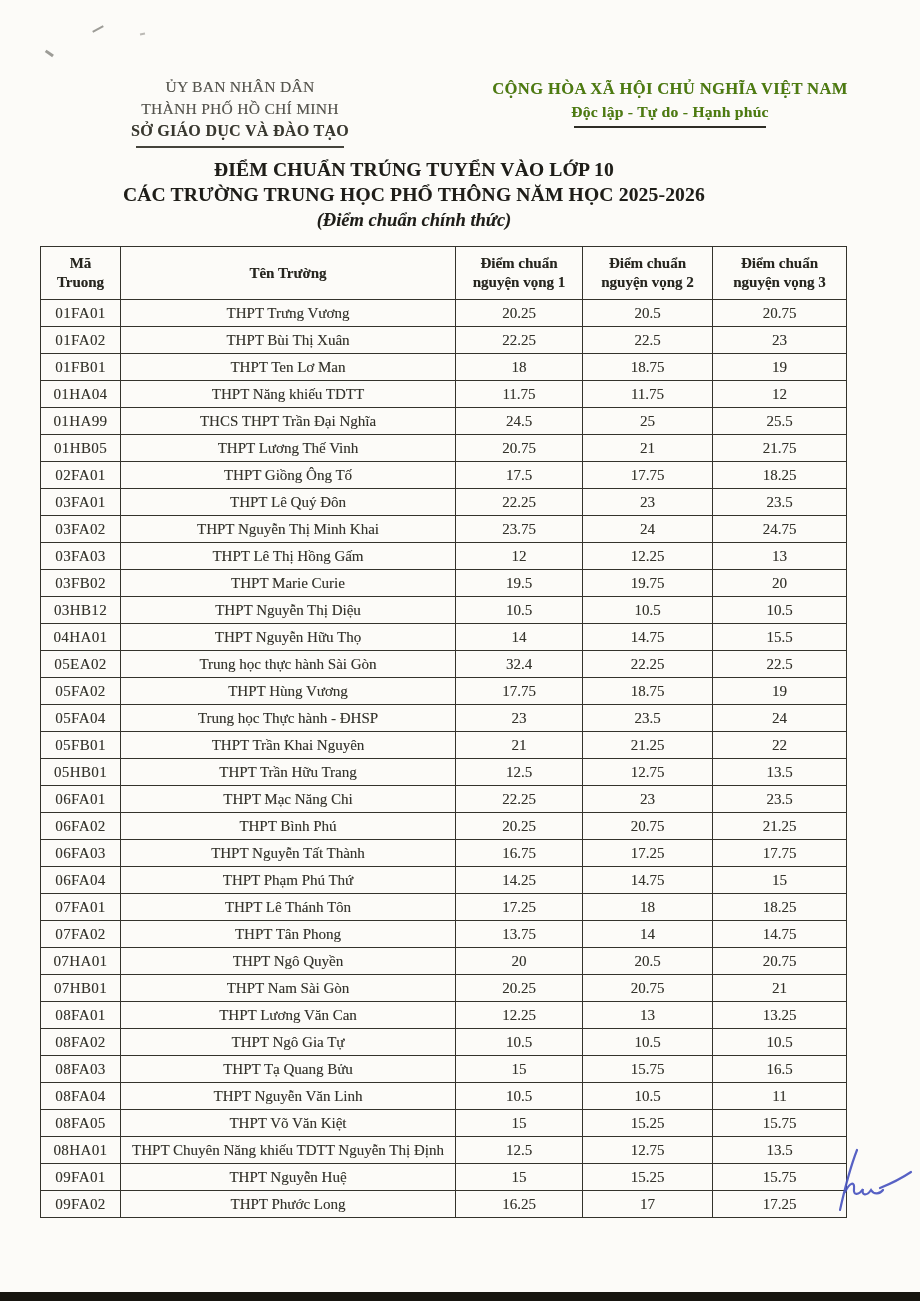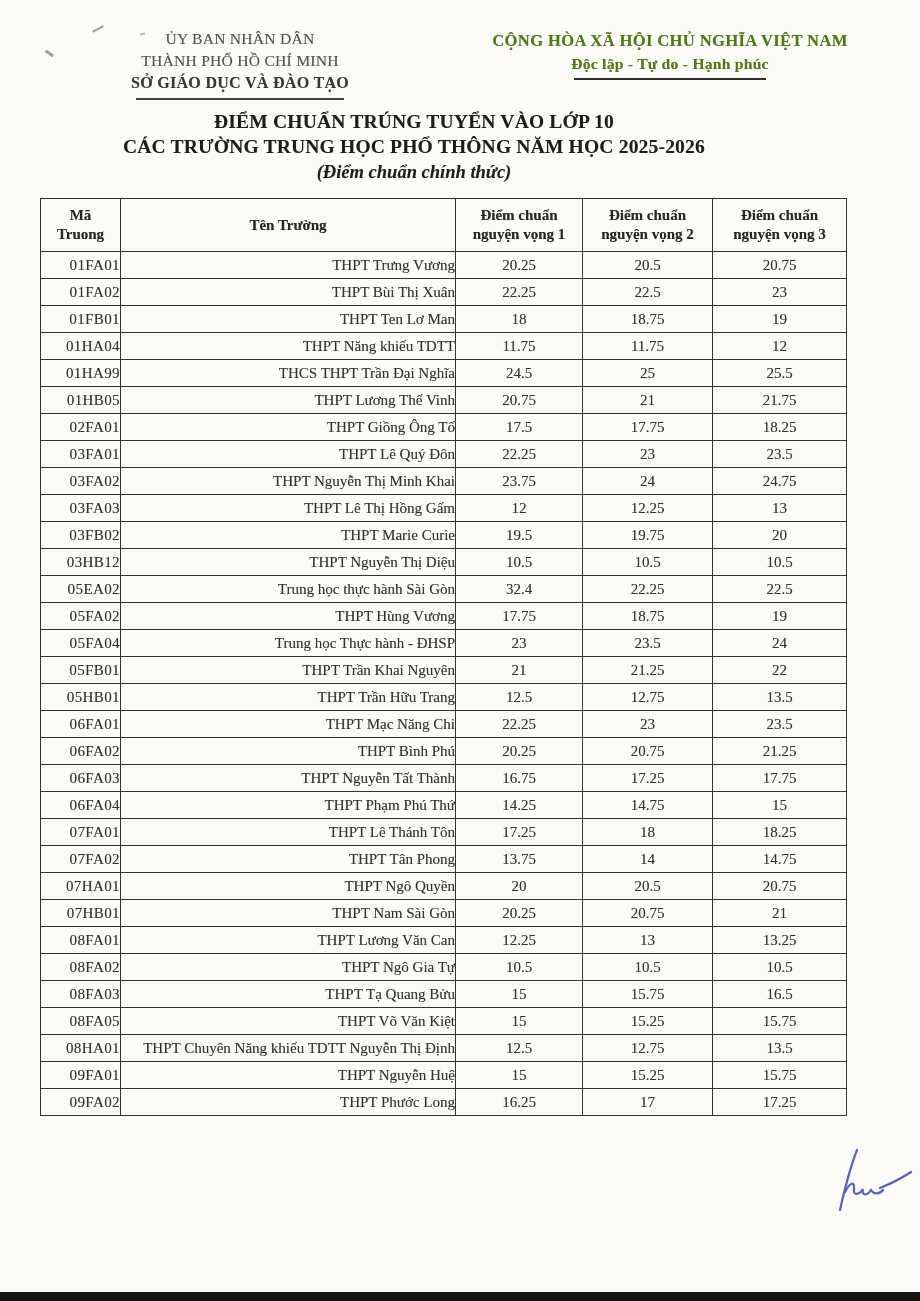--- a/index.html
+++ b/index.html
@@ -5,21 +5,21 @@
   html,body { margin:0; padding:0; background:#d9d9d6; }
   .page {
     position:relative;
     width:920px; height:1301px;
     margin:0 auto;
     background:#fcfbf8;
     font-family:"Liberation Serif", "DejaVu Serif", serif;
     color:#2f2e28;
     overflow:hidden;
   }
-  .txt { text-shadow:0.2px 0.2px 0.6px rgba(30,30,25,0.35); }
+  .txt { text-shadow:0.2px 0.2px 0.6px rgba(30,30,25,0.35);margin-top:48px; }
 
   
   .org-block {
     position:absolute; left:80px; top:28px; width:320px;
     text-align:center; line-height:22px; font-size:15.5px;
     color:#56554e; letter-spacing:0.3px;
   }
   .org-line3 { font-weight:bold; color:#39382f; font-size:16px; }
   .org-underline {
     width:208px; height:0; margin:4px auto 0;
@@ -61,22 +61,22 @@
     border:1.4px solid #34332c;
     vertical-align:middle;
     color:#34332b;
   }
   table.scores th {
     font-weight:bold; font-size:15px; line-height:19px;
     white-space:pre-line; text-align:center;
     height:50px; color:#26251e;
   }
   table.scores td { height:24px; font-size:15px; line-height:19px; padding:1px 0; }
-  td.code { text-align:right; font-size:14.5px; letter-spacing:0.4px; color:#403f37; }
-  td.name { text-align:right; padding-left:8px; padding-right:18px; font-size:15.5px; color:#3b3a31; }
+  td.code { text-align:center; font-size:14.5px; letter-spacing:0.4px; color:#403f37; }
+  td.name { text-align:center; padding-left:8px; padding-right:18px; font-size:15.5px; color:#3b3a31; }
   td.num  { text-align:center; font-size:15.5px; }
 
   
   .signature { position:absolute; left:818px; top:1142px; width:96px; height:76px; }
 
   
   .scan-bottom-bar {
     position:absolute; left:0; bottom:0; width:920px; height:9px;
     background:#17150f;
   }
@@ -209,20 +209,27 @@
           <td class="num">20</td>
         </tr>
         <tr>
           <td class="code">03HB12</td>
           <td class="name">THPT Nguyễn Thị Diệu</td>
           <td class="num">10.5</td>
           <td class="num">10.5</td>
           <td class="num">10.5</td>
         </tr>
         <tr>
+          <td class="code">04HA01</td>
+          <td class="name">THPT Nguyễn Hữu Thọ</td>
+          <td class="num">14</td>
+          <td class="num">14.75</td>
+          <td class="num">15.5</td>
+        </tr>
+        <tr>
           <td class="code">05EA02</td>
           <td class="name">Trung học thực hành Sài Gòn</td>
           <td class="num">32.4</td>
           <td class="num">22.25</td>
           <td class="num">22.5</td>
         </tr>
         <tr>
           <td class="code">05FA02</td>
           <td class="name">THPT Hùng Vương</td>
           <td class="num">17.75</td>
@@ -319,20 +326,27 @@
           <td class="num">10.5</td>
           <td class="num">10.5</td>
           <td class="num">10.5</td>
         </tr>
         <tr>
           <td class="code">08FA03</td>
           <td class="name">THPT Tạ Quang Bửu</td>
           <td class="num">15</td>
           <td class="num">15.75</td>
           <td class="num">16.5</td>
+        </tr>
+        <tr>
+          <td class="code">08FA04</td>
+          <td class="name">THPT Nguyễn Văn Linh</td>
+          <td class="num">10.5</td>
+          <td class="num">10.5</td>
+          <td class="num">11</td>
         </tr>
         <tr>
           <td class="code">08FA05</td>
           <td class="name">THPT Võ Văn Kiệt</td>
           <td class="num">15</td>
           <td class="num">15.25</td>
           <td class="num">15.75</td>
         </tr>
         <tr>
           <td class="code">08HA01</td>

